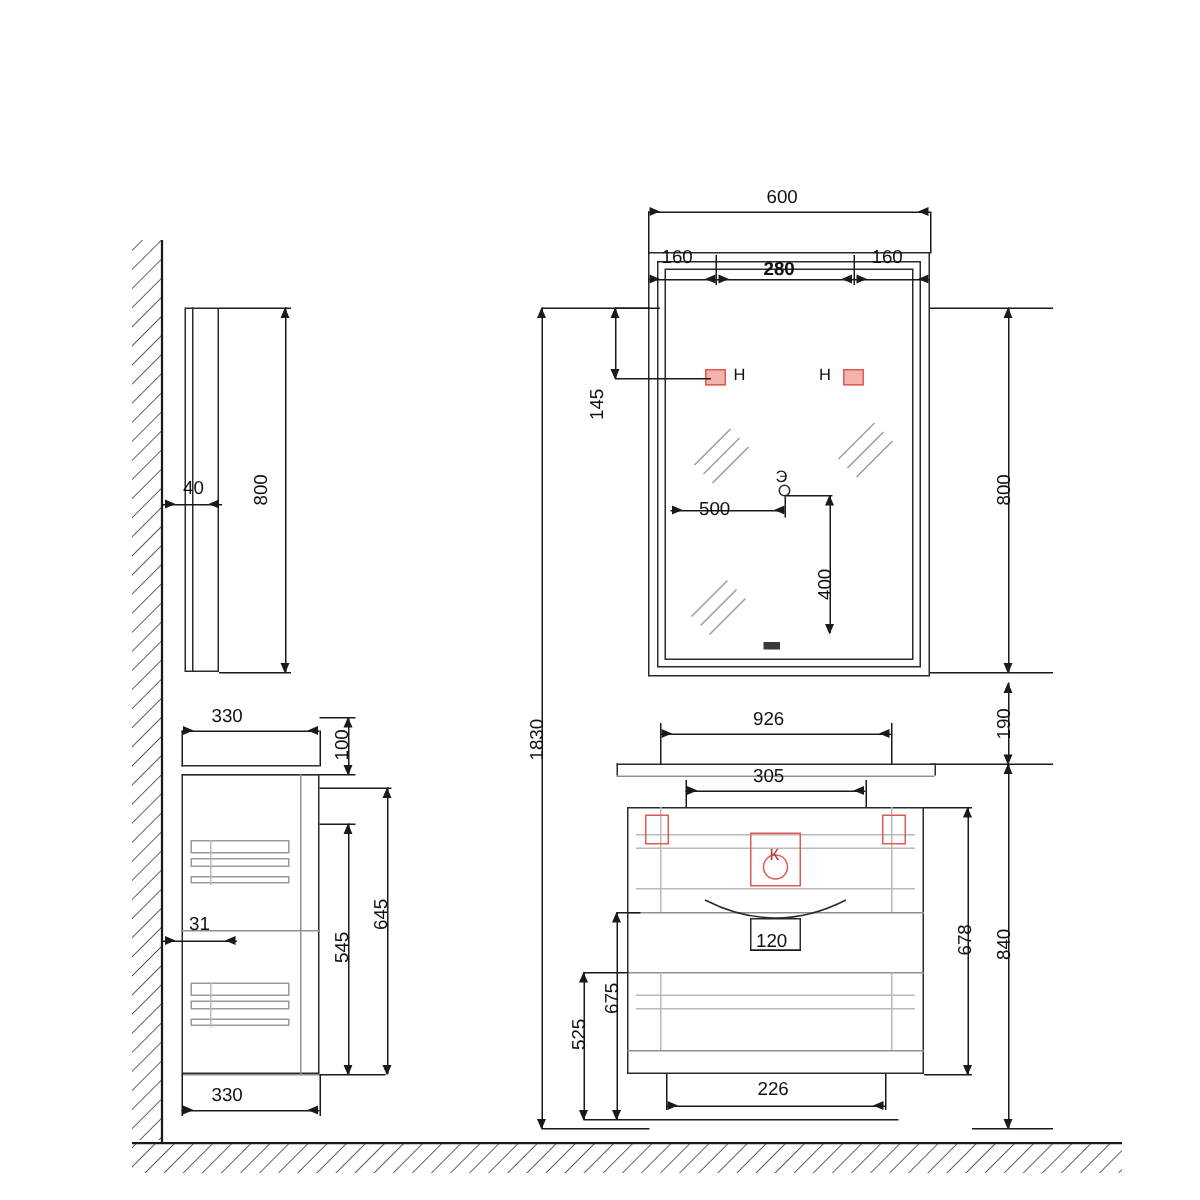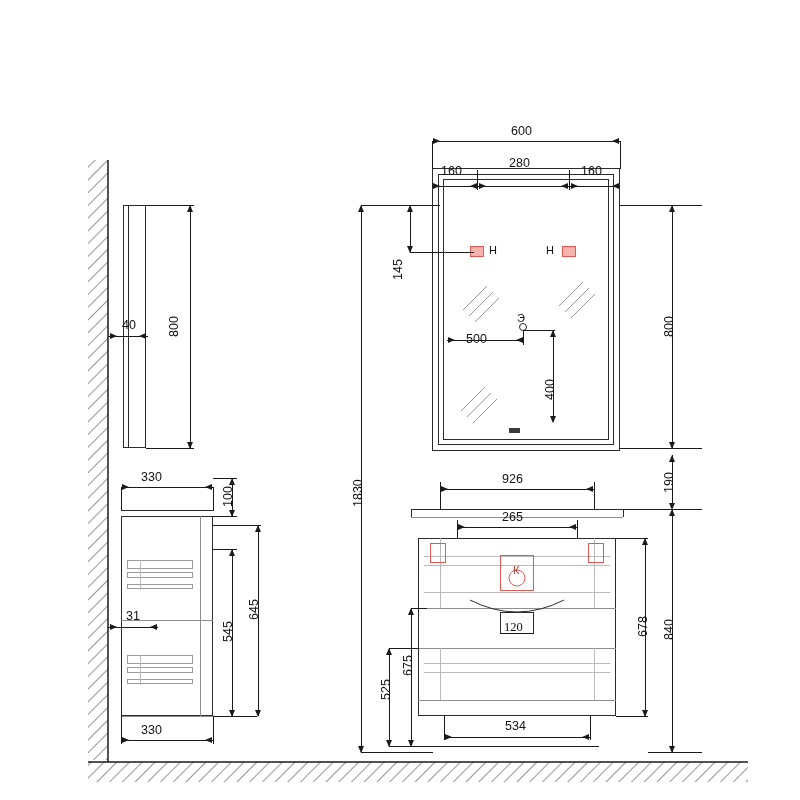--- a/index.html
+++ b/index.html
@@ -223,21 +223,21 @@
   <div class="dimline h" style="left:432px; top:186px; width:188px;"></div>
   <div class="dimline v" style="left:477px; top:170px; height:20px;"></div>
   <div class="dimline v" style="left:569px; top:170px; height:20px;"></div>
   <div class="arrow-r" style="left:433px; top:183px;"></div>
   <div class="arrow-l" style="left:470px; top:183px;"></div>
   <div class="arrow-r" style="left:479px; top:183px;"></div>
   <div class="arrow-l" style="left:561px; top:183px;"></div>
   <div class="arrow-r" style="left:571px; top:183px;"></div>
   <div class="arrow-l" style="left:612px; top:183px;"></div>
   <div class="dim" style="left:441px; top:164px;">160</div>
-  <div class="dim" style="left:509px; top:156px;">280</div>
+  <div class="dim" style="left:509px; top:172px;font-weight:bold;">280</div>
   <div class="dim" style="left:581px; top:164px;">160</div>
 
   <div class="dimline v" style="left:410px; top:205px; height:47px;"></div>
   <div class="arrow-u" style="left:407px; top:205px;"></div>
   <div class="arrow-d" style="left:407px; top:246px;"></div>
   <div class="dimline h" style="left:410px; top:205px; width:30px;"></div>
   <div class="dimline h" style="left:410px; top:252px; width:64px;"></div>
   <div class="dim vtext" style="left:391px; top:248px; height:44px;">145</div>
 
   <div class="dimline h" style="left:447px; top:340px; width:76px;"></div>
@@ -308,31 +308,31 @@
   <div class="arrow-l" style="left:586px; top:486px;"></div>
   <div class="dimline v" style="left:440px; top:482px; height:28px;"></div>
   <div class="dimline v" style="left:594px; top:482px; height:28px;"></div>
   <div class="dim" style="left:502px; top:472px;">926</div>
 
   <div class="dimline h" style="left:457px; top:527px; width:120px;"></div>
   <div class="arrow-r" style="left:458px; top:524px;"></div>
   <div class="arrow-l" style="left:569px; top:524px;"></div>
   <div class="dimline v" style="left:457px; top:520px; height:18px;"></div>
   <div class="dimline v" style="left:577px; top:520px; height:18px;"></div>
-  <div class="dim" style="left:502px; top:510px;">265</div>
+  <div class="dim" style="left:502px; top:510px;">305</div>
 
   <div class="dimline h" style="left:500px; top:633px; width:34px;"></div>
-  <div class="dim" style="left:504px; top:620px;font-family:Liberation Serif, serif;">120</div>
+  <div class="dim" style="left:504px; top:620px;">120</div>
 
   <div class="dimline h" style="left:444px; top:737px; width:146px;"></div>
   <div class="arrow-r" style="left:445px; top:734px;"></div>
   <div class="arrow-l" style="left:582px; top:734px;"></div>
   <div class="dimline v" style="left:444px; top:716px; height:24px;"></div>
   <div class="dimline v" style="left:590px; top:716px; height:24px;"></div>
-  <div class="dim" style="left:505px; top:719px;">534</div>
+  <div class="dim" style="left:505px; top:719px;">226</div>
 
   <div class="dimline v" style="left:411px; top:608px; height:138px;"></div>
   <div class="arrow-u" style="left:408px; top:608px;"></div>
   <div class="arrow-d" style="left:408px; top:740px;"></div>
   <div class="dimline h" style="left:411px; top:608px; width:16px;"></div>
   <div class="dim vtext" style="left:401px; top:644px; height:44px;">675</div>
 
   <div class="dimline v" style="left:389px; top:648px; height:98px;"></div>
   <div class="arrow-u" style="left:386px; top:648px;"></div>
   <div class="arrow-d" style="left:386px; top:740px;"></div>

